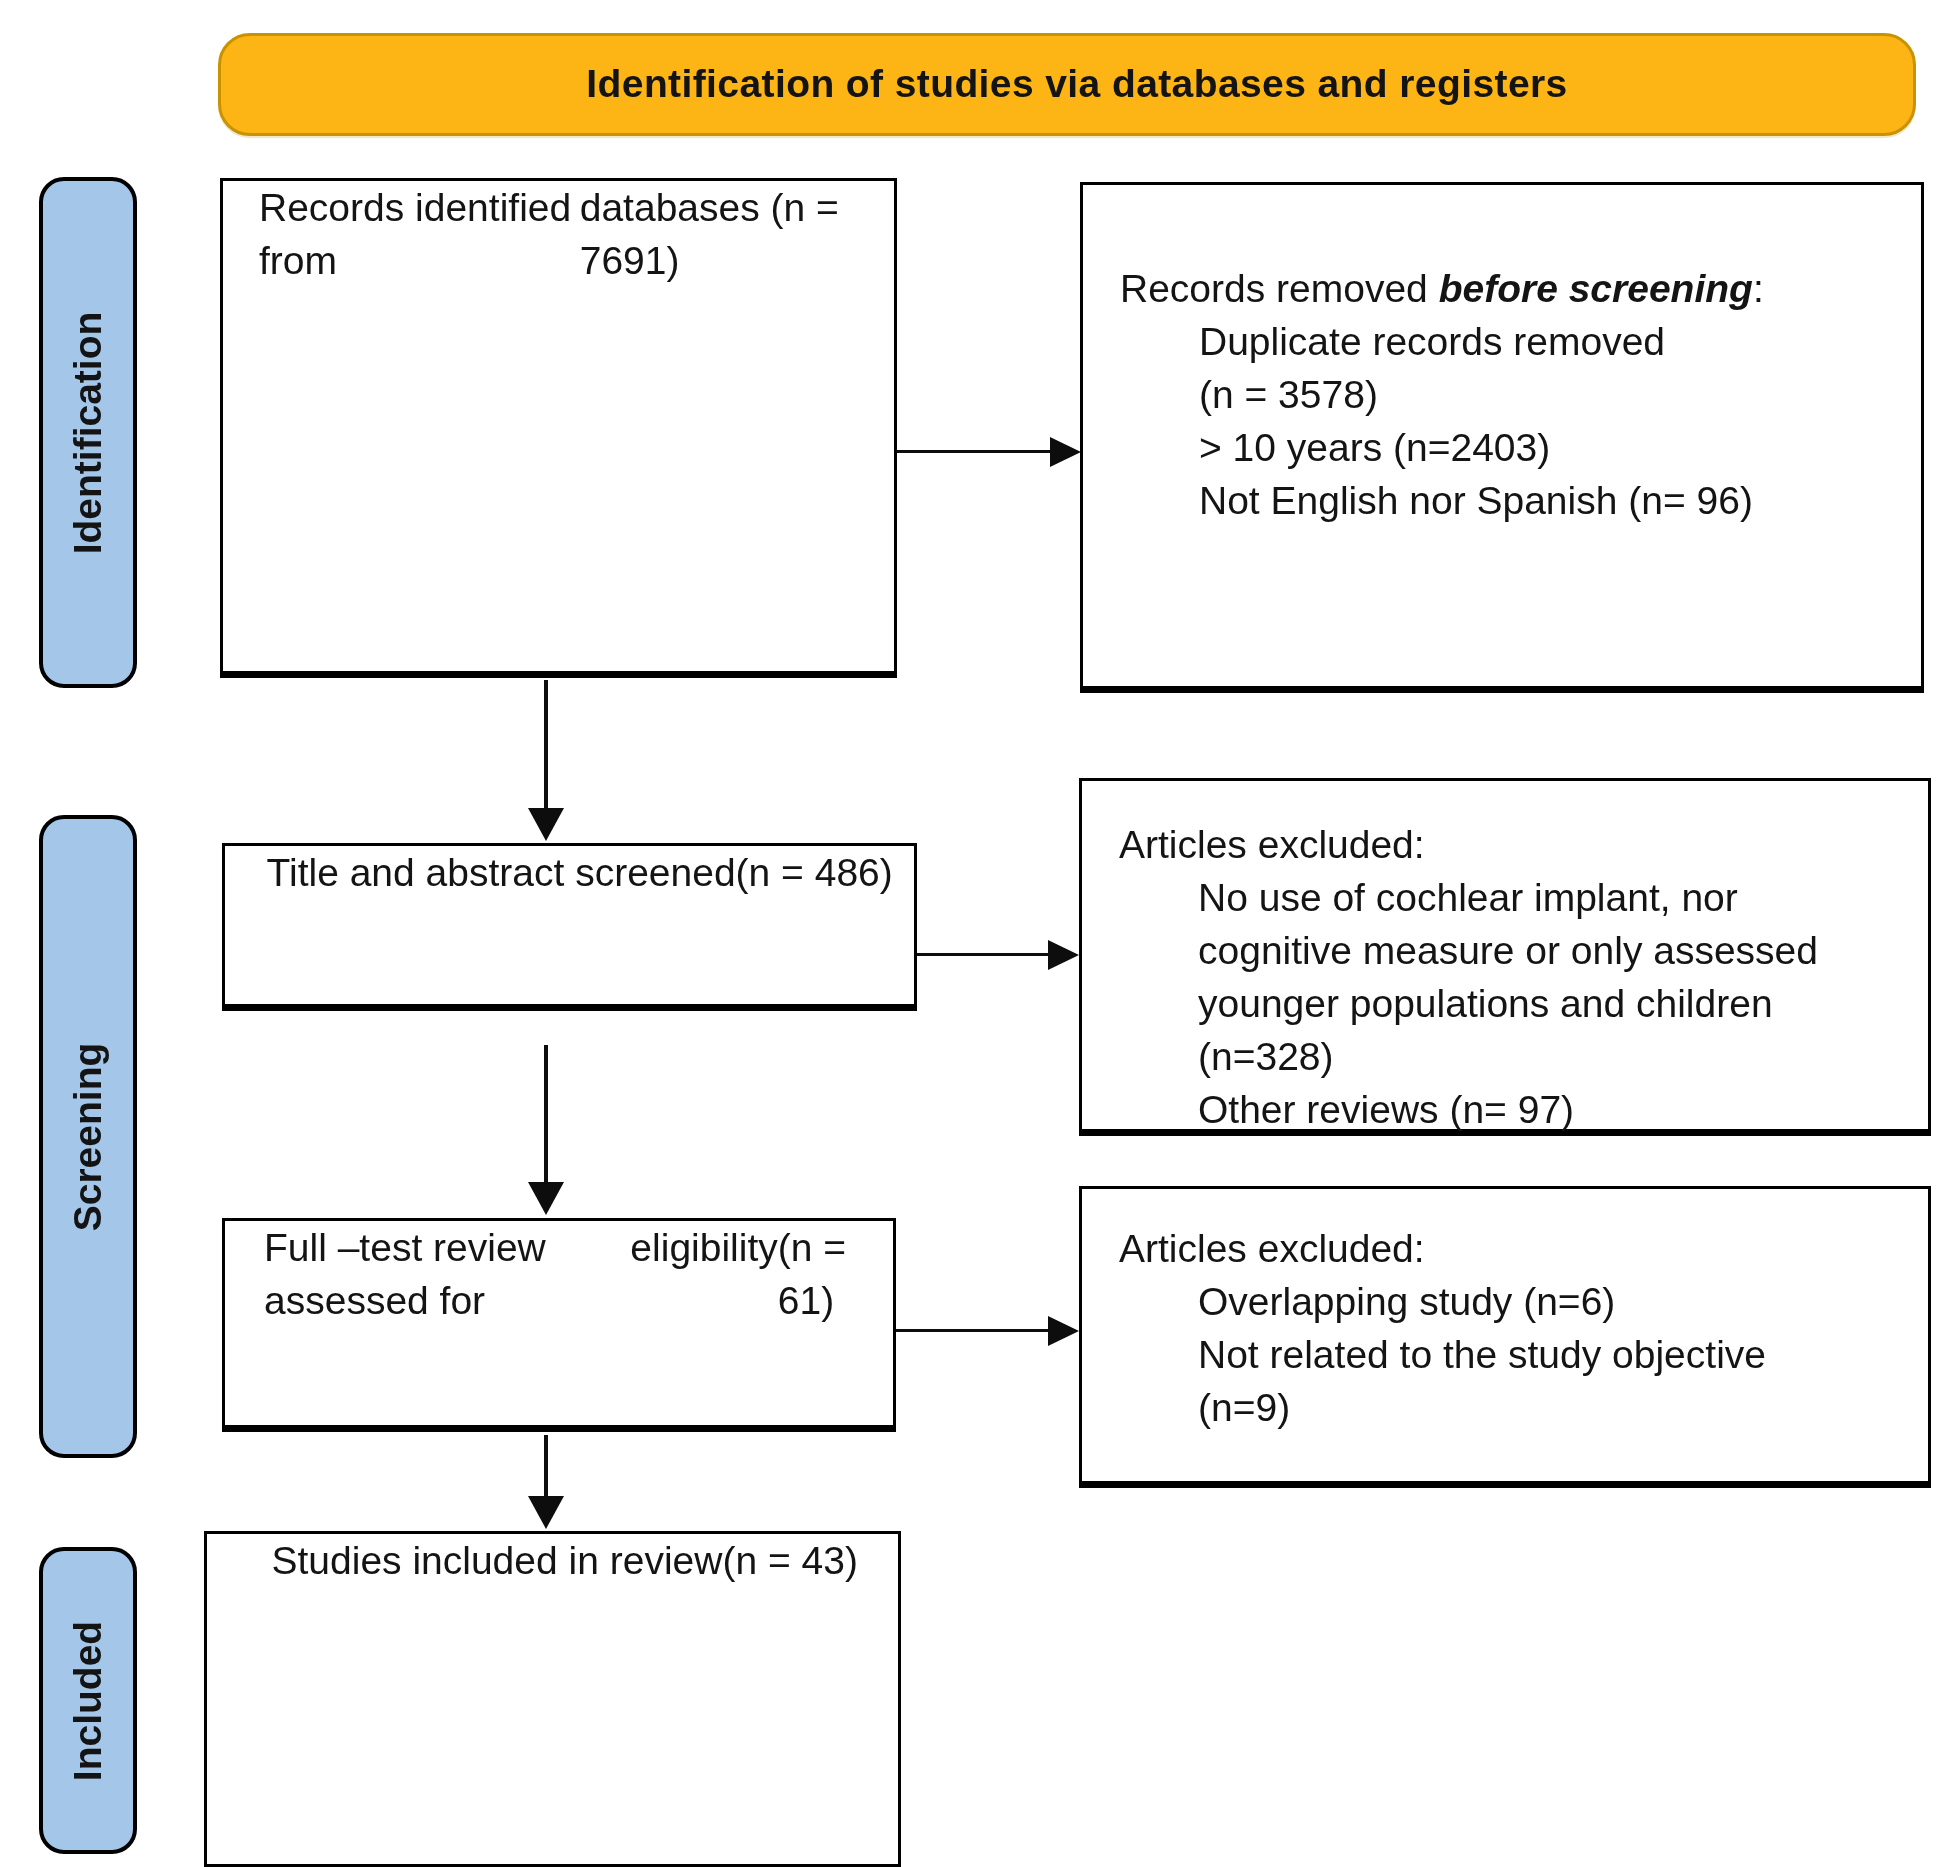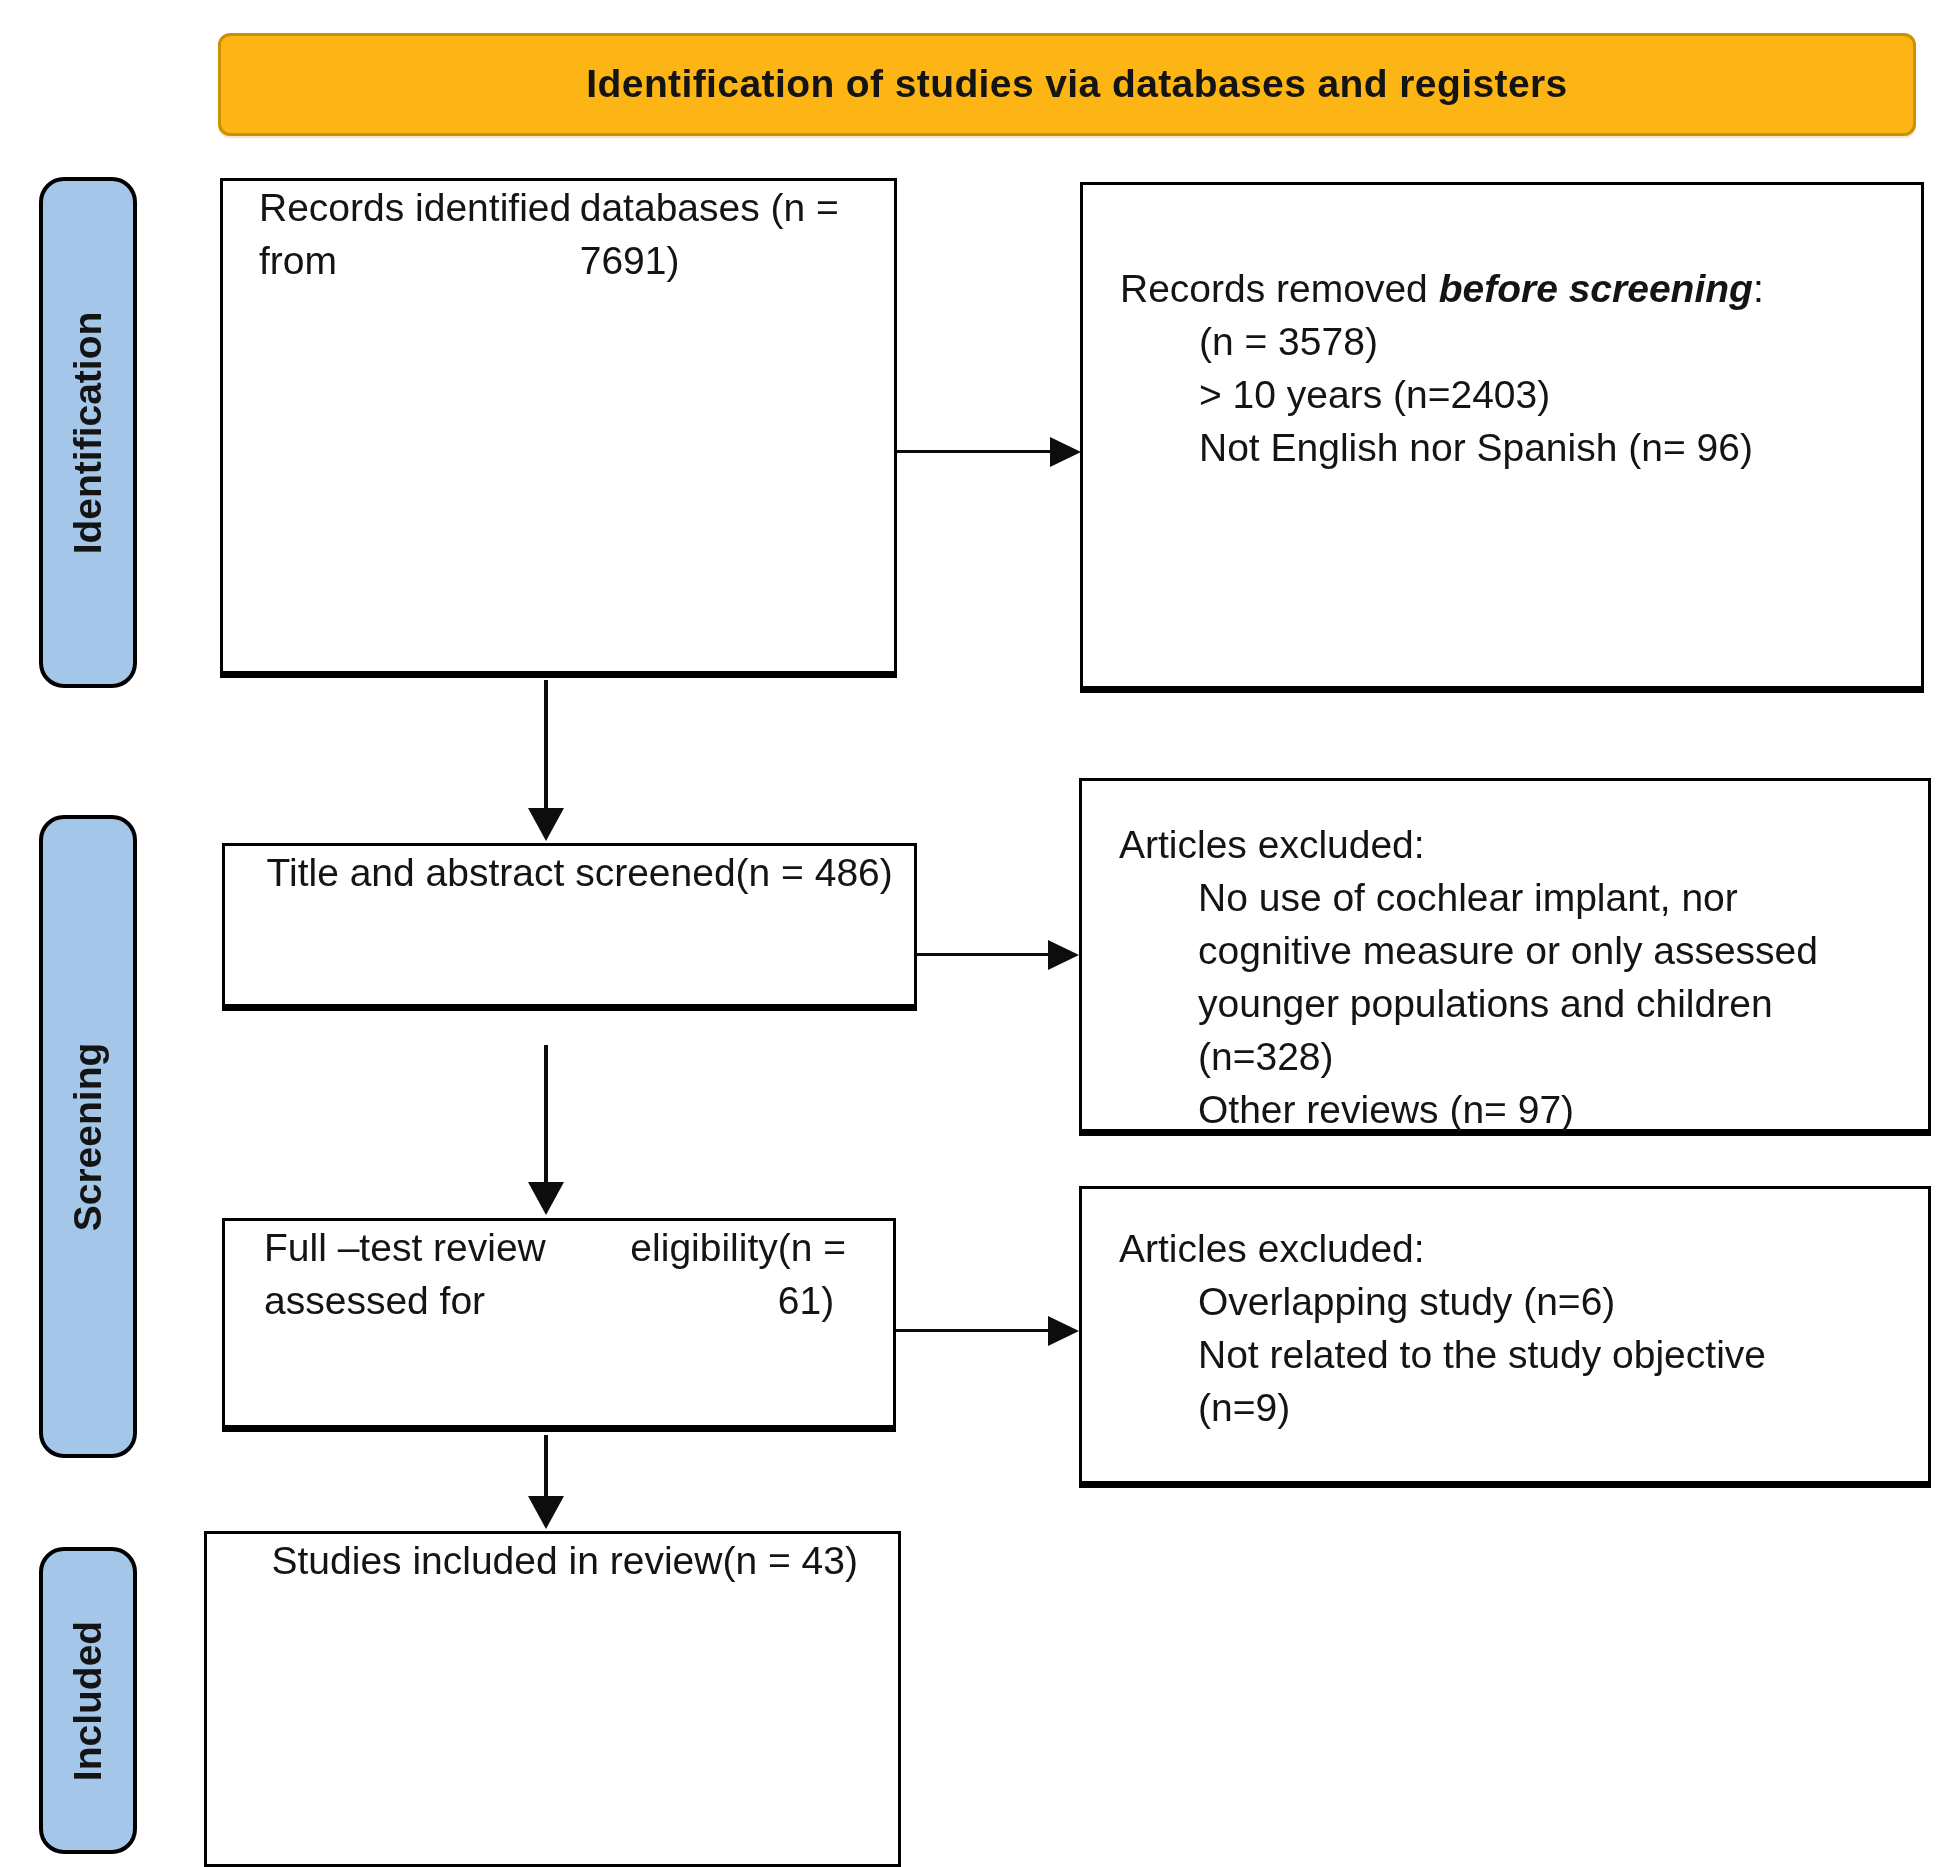--- a/index.html
+++ b/index.html
@@ -13,21 +13,21 @@
     overflow: hidden;
   }
 
   
   .banner {
     position: absolute;
     left: 218px; top: 33px;
     width: 1698px; height: 103px;
     background: #FCB514;
     border: 3.9px solid #C89200;
-    border-radius: 12px;
+    border-radius: 32px;
     box-sizing: border-box;
     display: flex; align-items: center; justify-content: center;
     box-shadow: 0 2.3px 0 #B8860B33;
     padding-left: 20px;
   }
   .banner .banner-text {
     font-size: 39px; font-weight: bold; line-height: 1.2;
     letter-spacing: 0.4px;
   }
 
@@ -131,20 +131,21 @@
 
   <div class="fbox center-col box-identified">
     <div>Records identified from</div>
     <div>databases (n = 7691)</div>
   </div>
 
   <div class="fbox box-removed">
     <div>
       <span>Records removed </span><span class="emphasis">before screening</span><span>:</span>
     </div>
+    <div class="indent">Duplicate records removed</div>
     <div class="indent">(n = 3578)</div>
     <div class="indent">&gt; 10 years (n=2403)</div>
     <div class="indent">Not English nor Spanish (n= 96)</div>
   </div>
 
   <div class="fbox center-col box-screened">
     <div>Title and abstract screened</div>
     <div>(n = 486)</div>
   </div>
 

